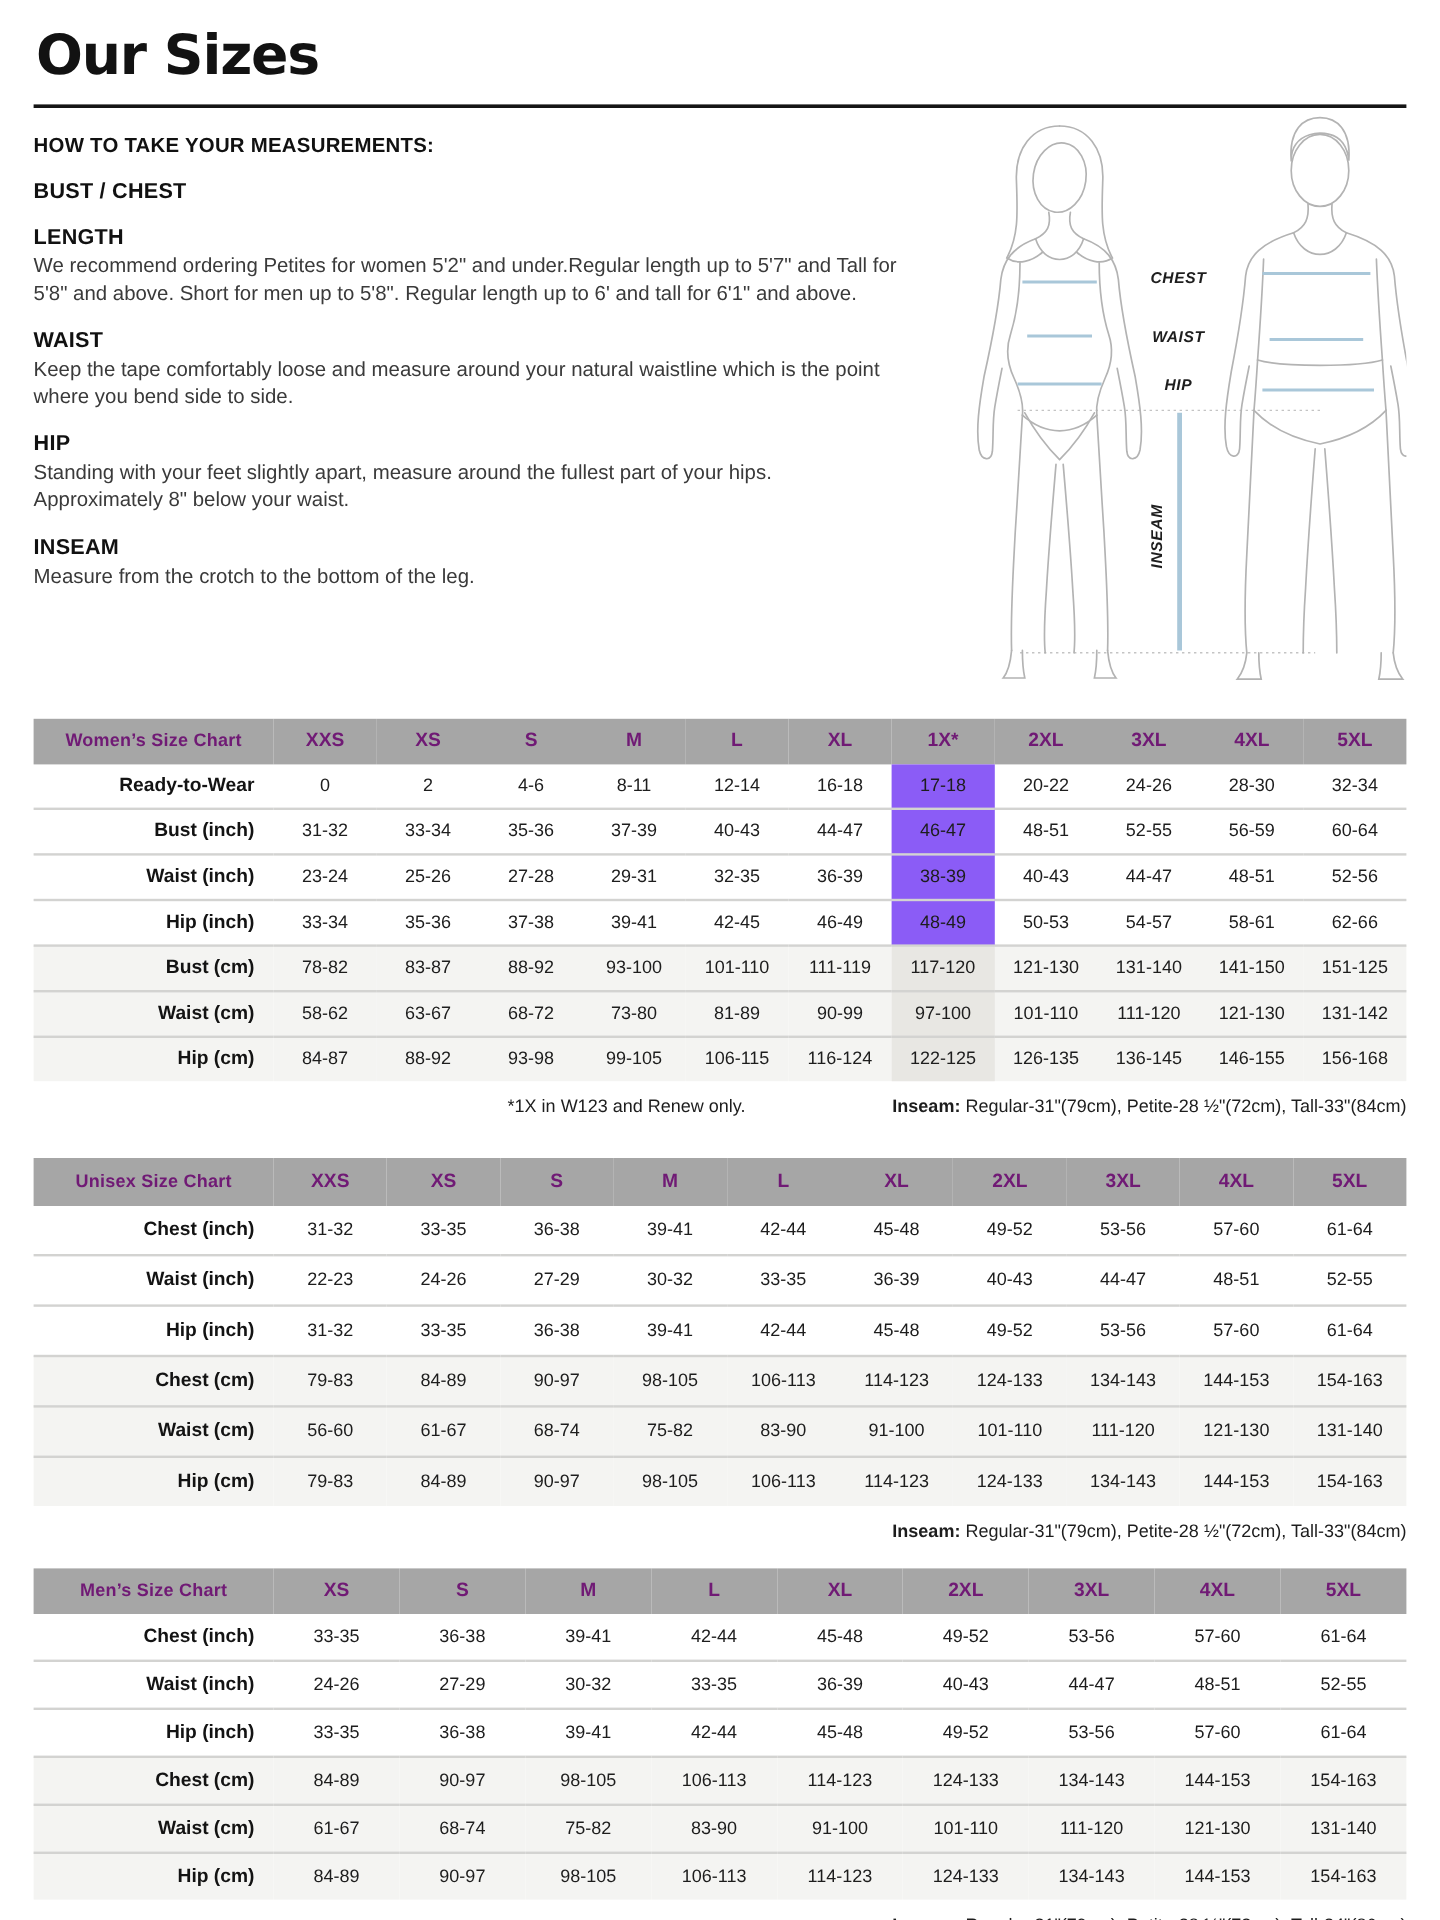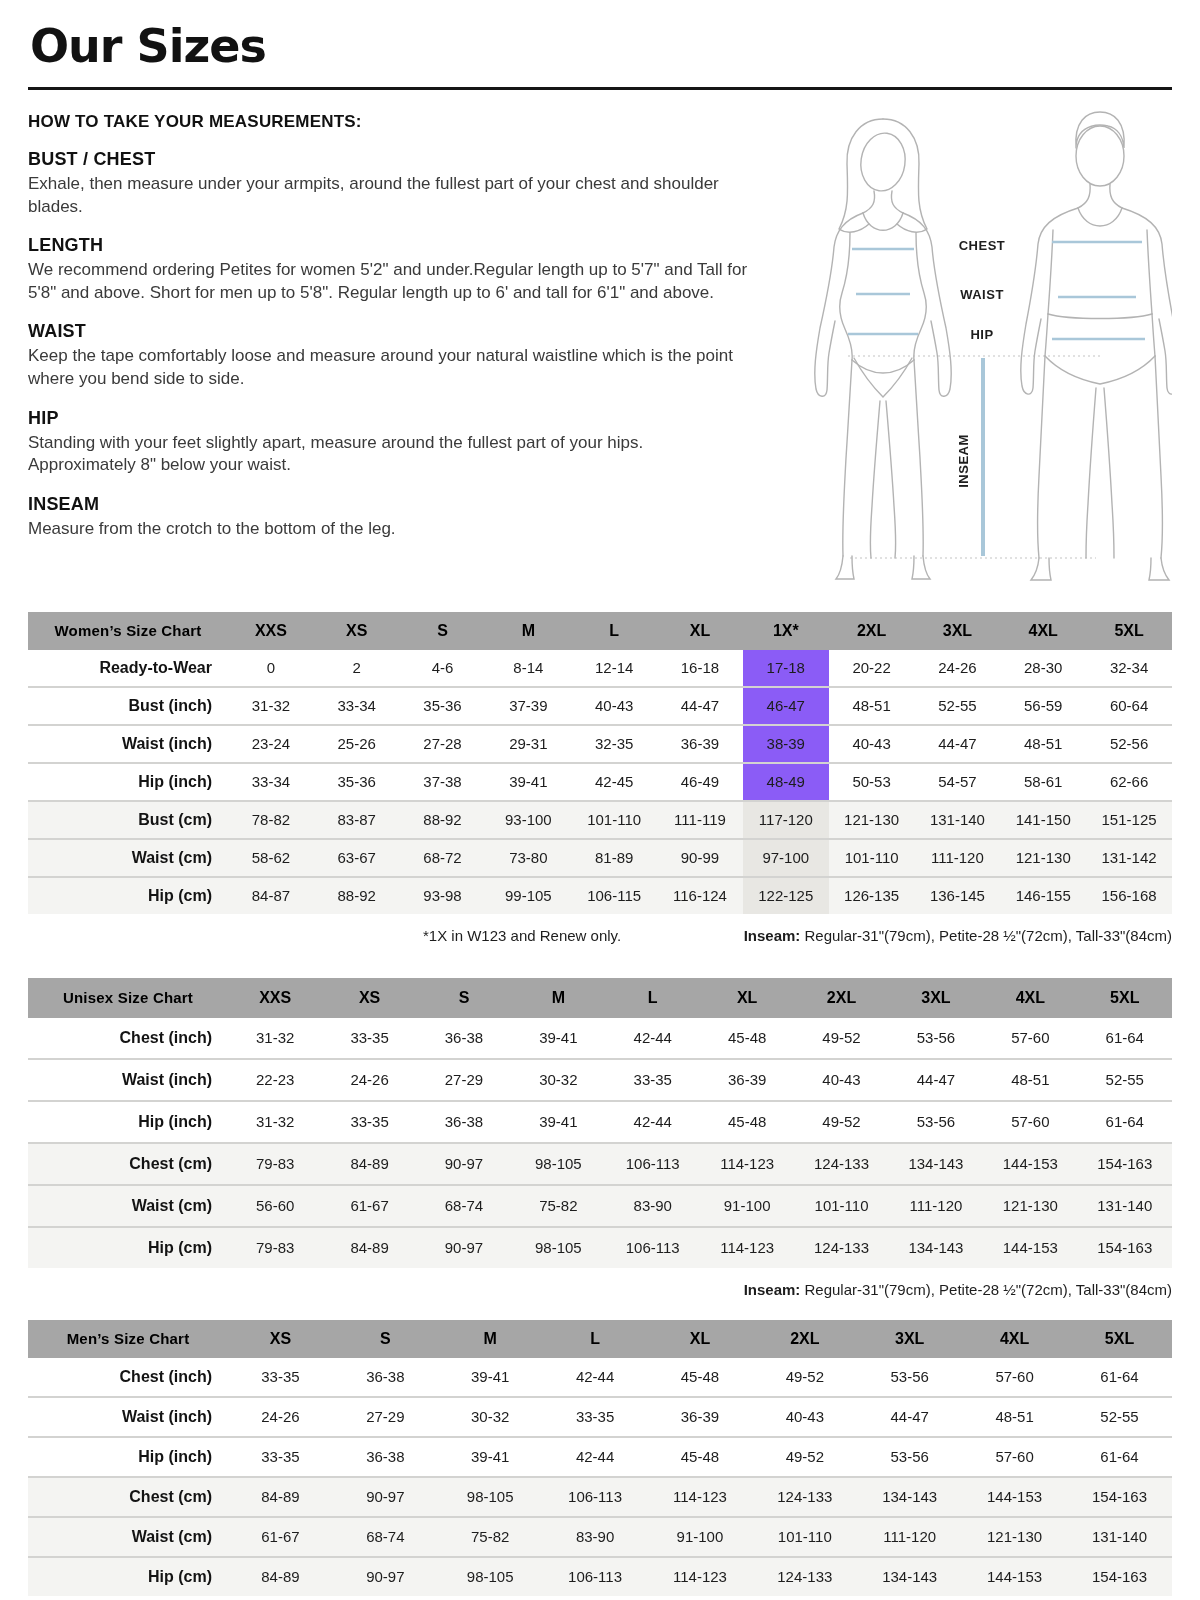--- a/index.html
+++ b/index.html
@@ -17,29 +17,29 @@
     margin:20px 0 0 2px;line-height:1.15;
   }
   .title-rule{border:none;border-top:3px solid #151515;margin:14px 0 0 0;}
 
   
   .content-row{display:flex;align-items:flex-start;}
   .instructions{width:742px;padding-top:22px;}
   .instructions h2{font-size:17px;font-weight:700;color:#111;margin:0 0 6px;letter-spacing:.2px;}
   .instructions h3{font-size:18px;font-weight:700;color:#111;margin:17px 0 3px;letter-spacing:.2px;}
   .instructions p{font-size:17px;line-height:1.33;margin:0;color:#3a3a3a;max-width:726px;}
-  .figure-wrap{margin-left:auto;width:382px;padding-top:16px;}
+  .figure-wrap{margin-left:auto;width:382px;padding-top:2px;font-style:italic;}
 
   
   section.size-table{margin-top:22px;}
   section.size-table.gap-lg{margin-top:34px;}
   section.size-table.gap-md{margin-top:22px;}
   table.sizes{width:100%;border-collapse:collapse;table-layout:fixed;}
   table.sizes thead th{
-    background:#a6a6a6;color:#000000;font-size:16px;font-weight:700;
+    background:#a6a6a6;color:#701a75;font-size:16px;font-weight:700;
     text-align:center;padding:0;
   }
   table.sizes thead th.tbl-title{font-size:15px;font-weight:600;letter-spacing:.2px;}
   table.sizes tbody th{
     text-align:right;padding-right:16px;font-size:16px;font-weight:700;color:#131313;
   }
   table.sizes tbody td{
     text-align:center;font-size:15px;color:#1d1d1d;font-weight:400;padding:0;
   }
   table.sizes tbody tr + tr{border-top:2px solid #d3d3d1;}
@@ -68,21 +68,20 @@
 <div class="page">
 
   <h1 class="page-title">Our Sizes</h1>
   <hr class="title-rule">
 
   <div class="content-row">
     <div class="instructions">
       <h2>HOW TO TAKE YOUR MEASUREMENTS:</h2>
       <div id="sections">
           <h3>BUST / CHEST</h3>
-          <p>Exhale, then measure under your armpits, around the fullest part of your chest and shoulder blades.</p>
           <h3>LENGTH</h3>
           <p>We recommend ordering Petites for women 5'2" and under.Regular length up to 5'7" and Tall for 5'8" and above. Short for men up to 5'8". Regular length up to 6' and tall for 6'1" and above.</p>
           <h3>WAIST</h3>
           <p>Keep the tape comfortably loose and measure around your natural waistline which is the point where you bend side to side.</p>
           <h3>HIP</h3>
           <p>Standing with your feet slightly apart, measure around the fullest part of your hips. Approximately 8" below your waist.</p>
           <h3>INSEAM</h3>
           <p>Measure from the crotch to the bottom of the leg.</p>
         </div>
     </div>
@@ -187,21 +186,21 @@
             <th>4XL</th>
             <th>5XL</th>
           </tr>
         </thead>
         <tbody>
           <tr>
             <th>Ready-to-Wear</th>
             <td>0</td>
             <td>2</td>
             <td>4-6</td>
-            <td>8-14</td>
+            <td>8-11</td>
             <td>12-14</td>
             <td>16-18</td>
             <td class="hl">17-18</td>
             <td>20-22</td>
             <td>24-26</td>
             <td>28-30</td>
             <td>32-34</td>
           </tr>
           <tr>
             <th>Bust (inch)</th>

